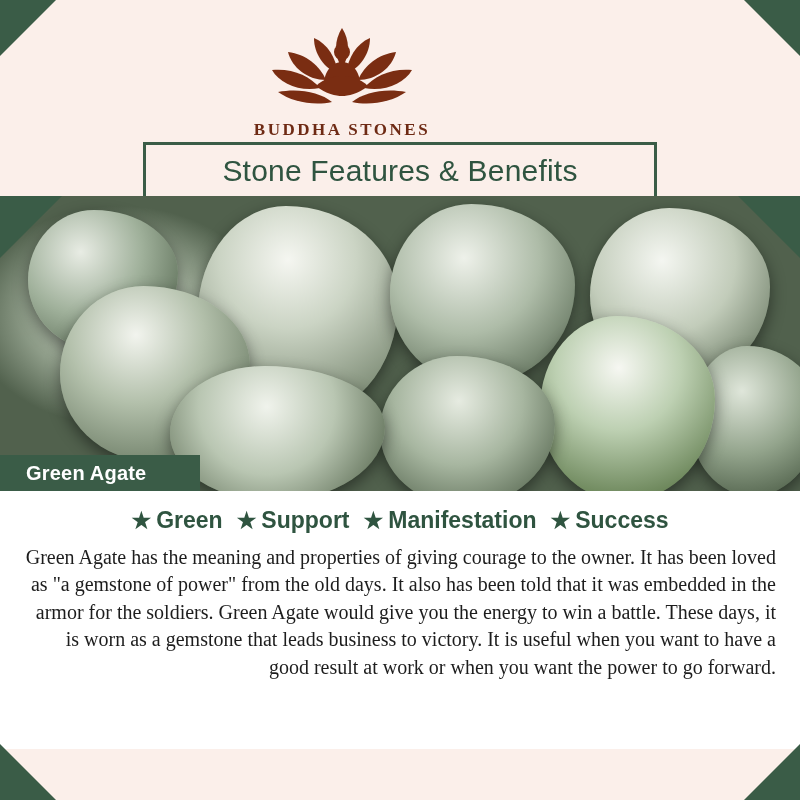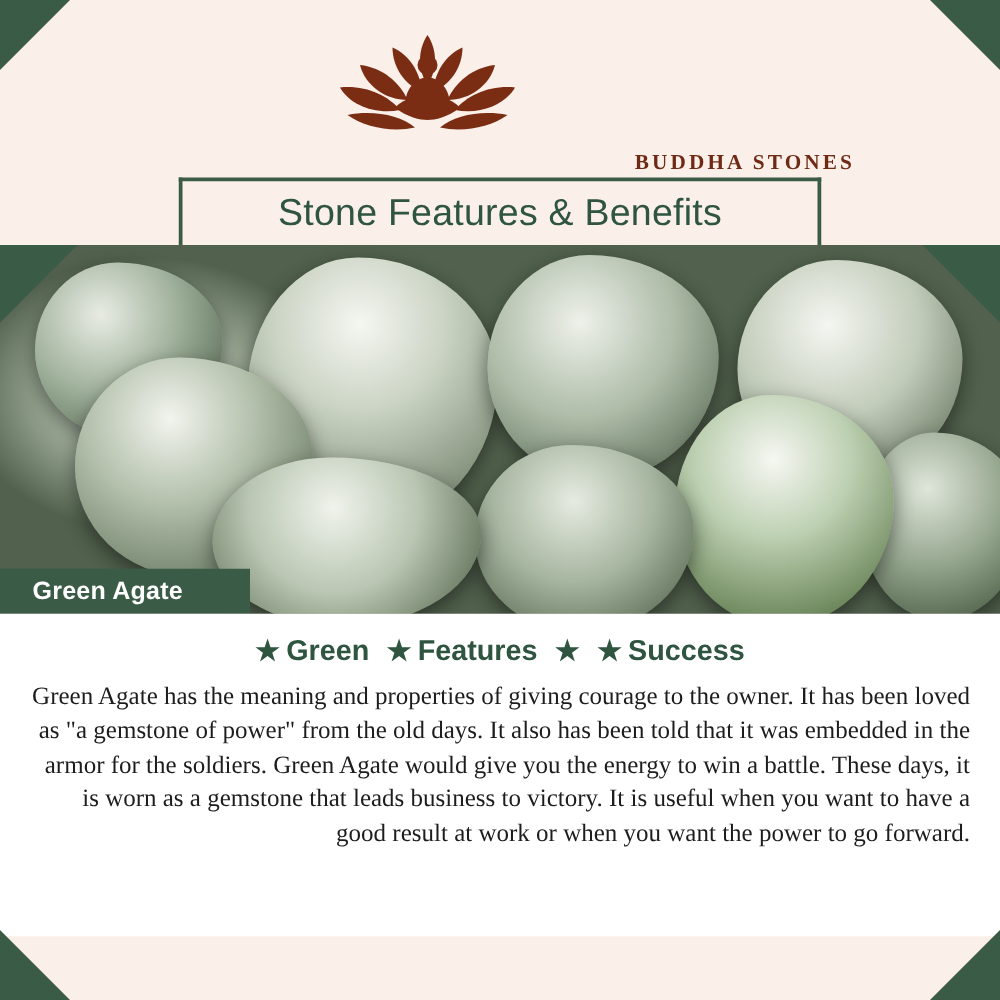--- a/index.html
+++ b/index.html
@@ -50,21 +50,21 @@
     height: 0;
     border-right: 56px solid #3a5c47;
     border-bottom: 56px solid transparent;
   }
 
   .logo-wrap {
     position: absolute;
     left: 0;
     top: 16px;
     width: 684px;
-    text-align: right;
+    text-align: center;
   }
   .logo-mark {
     display: block;
     margin: 0 auto;
   }
   .brand-name {
     display: block;
     margin-top: 4px;
     font-size: 17px;
     font-weight: bold;
@@ -302,24 +302,25 @@
   <div class="content">
     <div class="content-inner">
 
       <div class="benefits">
         <span class="benefit">
           <span class="star">★</span>
           <span>Green</span>
         </span>
         <span class="benefit">
           <span class="star">★</span>
-          <span>Features</span>
+          <span>Support</span>
         </span>
         <span class="benefit">
           <span class="star">★</span>
+          <span>Manifestation</span>
         </span>
         <span class="benefit">
           <span class="star">★</span>
           <span>Success</span>
         </span>
       </div>
 
       <p class="desc">Green Agate has the meaning and properties of giving courage to the owner. It has been loved as "a gemstone of power" from the old days. It also has been told that it was embedded in the armor for the soldiers. Green Agate would give you the energy to win a battle. These days, it is worn as a gemstone that leads business to victory. It is useful when you want to have a good result at work or when you want the power to go forward.</p>
     </div>
 

